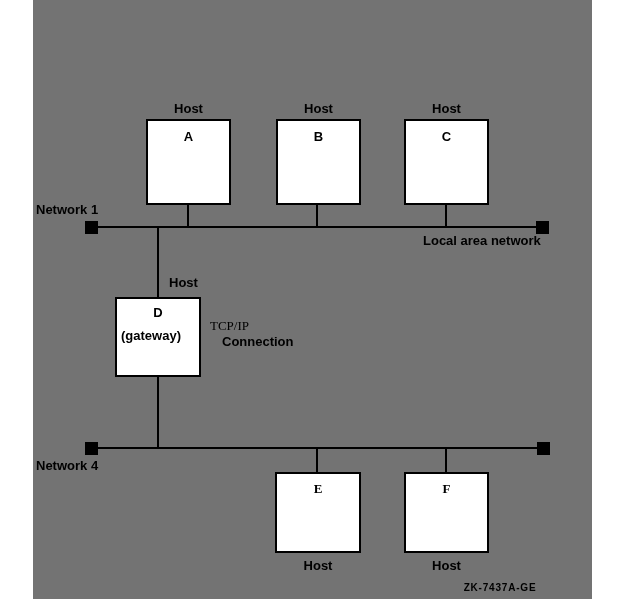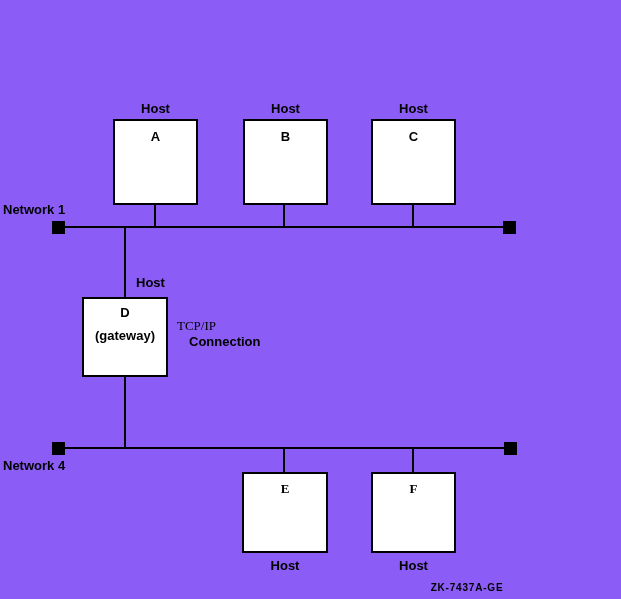--- a/index.html
+++ b/index.html
@@ -1,23 +1,24 @@
 <!DOCTYPE html>
 <html><head>
 <meta charset="utf-8">
 <style>
   html, body { margin: 0; padding: 0; background: #ffffff; }
   .canvas {
     position: relative;
-    width: 621px;
+    width: 559px;
     height: 599px;
-    background: #8b5cf6;
+    background: #737373;
     font-family: "Liberation Sans", sans-serif;
     color: #000000;
     overflow: hidden;
+    margin-left: 33px;
   }
   .box {
     position: absolute;
     border: 2px solid #000000;
     background: #ffffff;
     box-sizing: border-box;
   }
   .hline, .vline { position: absolute; background: #000000; }
   .sq { position: absolute; width: 13px; height: 13px; background: #000000; }
   .lbl {
@@ -57,21 +58,21 @@
   #bus1 { left: 58px; top: 226px; width: 452px; height: 2px; }
   #sq1-left  { left: 52px;  top: 221px; }
   #sq1-right { left: 503px; top: 221px; }
   #lbl-lan { left: 390px; top: 234px; }
 
   
   #riser-top { left: 124px; top: 228px; width: 2px; height: 69px; }
   #lbl-host-d { left: 136px; top: 276px; }
   #box-d { left: 82px; top: 297px; width: 86px; height: 80px; }
   #letter-d { left: 82px; top: 305px; width: 86px; }
-  #lbl-gateway { left: 82px; top: 329px; width: 86px; }
+  #lbl-gateway { left: 75px; top: 329px; width: 86px; }
   #lbl-tcpip { left: 177px; top: 319px; }
   #lbl-connection { left: 189px; top: 335px; }
   #riser-bottom { left: 124px; top: 377px; width: 2px; height: 71px; }
 
   
   #bus2 { left: 58px; top: 447px; width: 453px; height: 2px; }
   #sq2-left  { left: 52px;  top: 442px; }
   #sq2-right { left: 504px; top: 442px; }
   #lbl-network2 { left: 3px; top: 459px; }
 
@@ -111,20 +112,21 @@
 
   <div class="lbl center" id="lbl-host-c">Host</div>
   <div class="box" id="box-c"></div>
   <div class="letter" id="letter-c">C</div>
   <div class="vline" id="conn-c"></div>
 
   <div class="lbl" id="lbl-network1">Network 1</div>
   <div class="hline" id="bus1"></div>
   <div class="sq" id="sq1-left"></div>
   <div class="sq" id="sq1-right"></div>
+  <div class="lbl" id="lbl-lan">Local area network</div>
 
   <div class="vline" id="riser-top"></div>
   <div class="lbl" id="lbl-host-d">Host</div>
   <div class="box" id="box-d"></div>
   <div class="letter" id="letter-d">D</div>
   <div class="lbl center" id="lbl-gateway">(gateway)</div>
   <div class="lbl regular" id="lbl-tcpip">TCP/IP</div>
   <div class="lbl" id="lbl-connection">Connection</div>
   <div class="vline" id="riser-bottom"></div>
 

